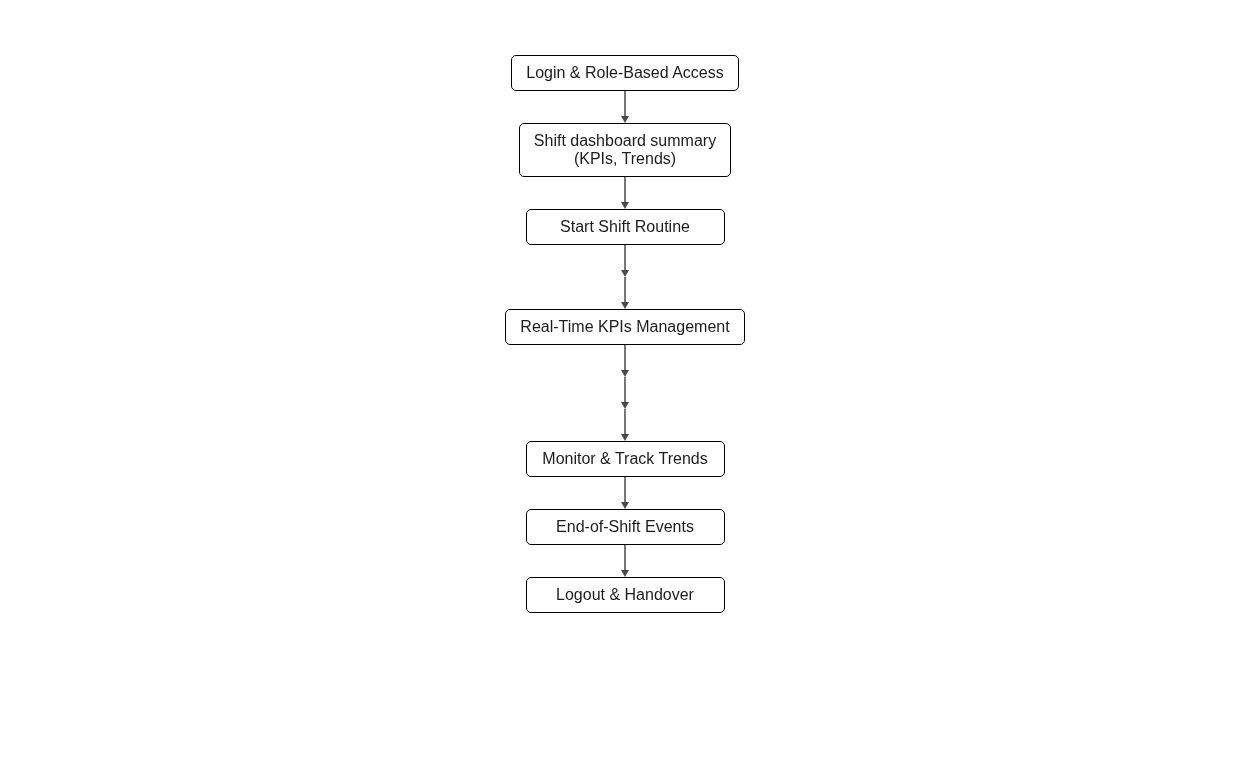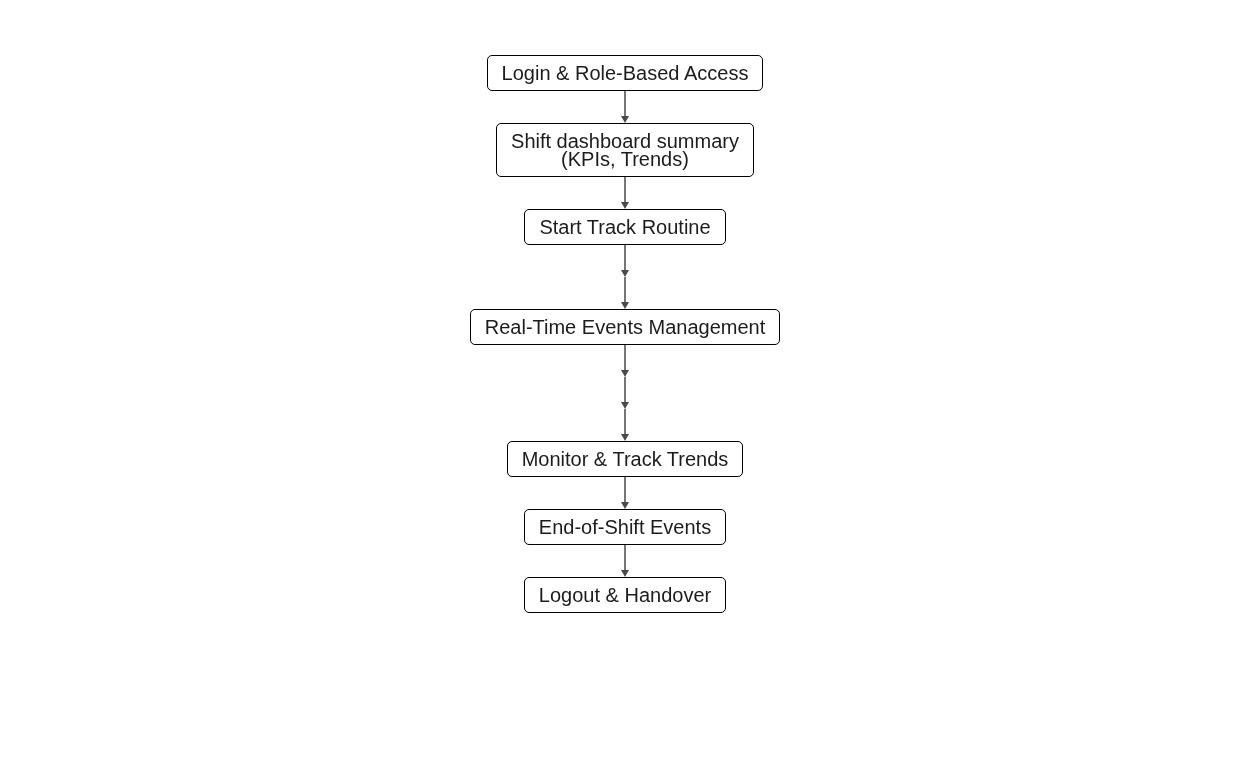--- a/index.html
+++ b/index.html
@@ -35,21 +35,21 @@
 
   .flow-node {
     box-sizing: border-box;
     min-width: 199px;
     min-height: 36px;
     padding: 8px 14px;
     border: 1px solid #000000;
     border-radius: 5px;
     background: #ffffff;
     color: #1c1c1c;
-    font-size: 20px;
+    font-size: 16px;
     line-height: 18px;
     font-weight: 400;
     text-align: right;
     display: flex;
     flex-direction: column;
     align-items: center;
     justify-content: center;
     white-space: nowrap;
   }
 
@@ -98,32 +98,32 @@
       </div>
       <div class="flow-node">
         <span class="node-line">Shift dashboard summary</span>
         <span class="node-line">(KPIs, Trends)</span>
       </div>
       <div class="flow-connector">
         <div class="shaft"></div>
         <div class="head"></div>
       </div>
       <div class="flow-node">
-        <span class="node-line">Start Track Routine</span>
+        <span class="node-line">Start Shift Routine</span>
       </div>
       <div class="flow-connector">
         <div class="shaft"></div>
         <div class="head"></div>
       </div>
       <div class="flow-connector">
         <div class="shaft"></div>
         <div class="head"></div>
       </div>
       <div class="flow-node">
-        <span class="node-line">Real-Time Events Management</span>
+        <span class="node-line">Real-Time KPIs Management</span>
       </div>
       <div class="flow-connector">
         <div class="shaft"></div>
         <div class="head"></div>
       </div>
       <div class="flow-connector">
         <div class="shaft"></div>
         <div class="head"></div>
       </div>
       <div class="flow-connector">

